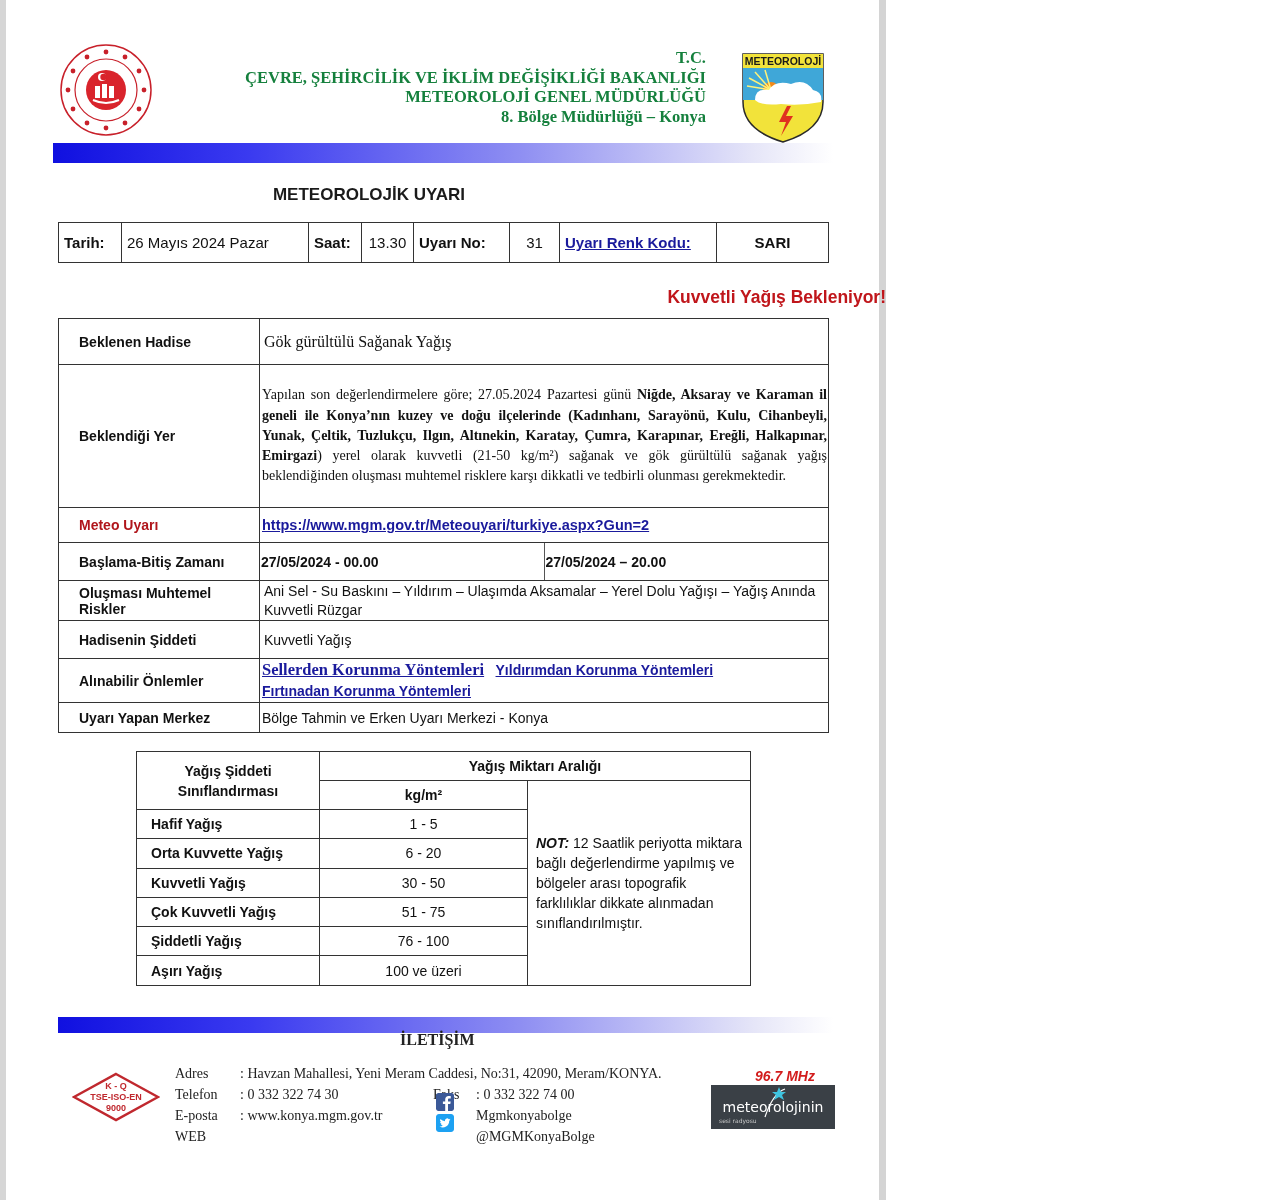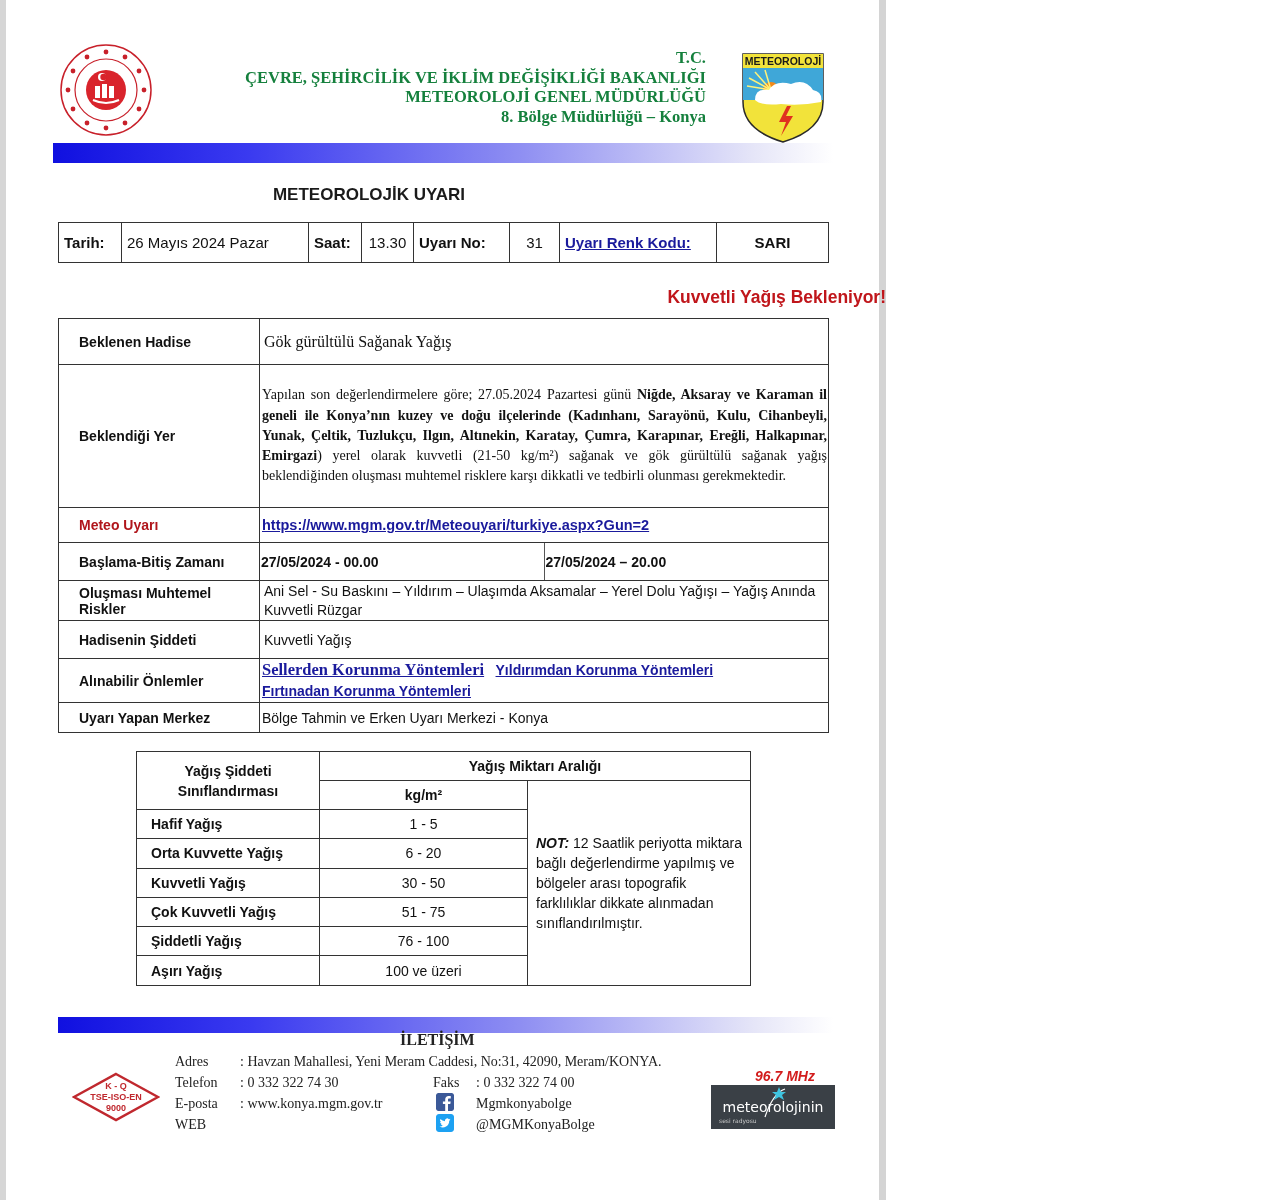--- a/index.html
+++ b/index.html
@@ -49,21 +49,21 @@
   .cls { position: absolute; left: 136px; top: 751px; width: 615px; }
   .cls td { border: 1px solid #333; font-size: 14px; height: 29.3px; }
   .cls td.name { font-weight: bold; padding-left: 14px; width: 183px; }
   .cls td.range { text-align: center; width: 208px; }
   .cls th { border: 1px solid #333; font-size: 14px; font-weight: bold; }
   .note { font-size: 14px; line-height: 20px; padding: 0 8px; vertical-align: middle; }
 
   
   .contact-title { position: absolute; left: 400px; top: 1031px; font-family: "Liberation Serif", serif;
                    font-weight: bold; font-size: 16px; color: #222; }
-  .contact { position: absolute; font-family: "Liberation Serif", serif; font-size: 14px; color: #222; line-height: 21px; }
+  .contact { position: absolute; font-family: "Liberation Serif", serif; font-size: 14px; color: #222; line-height: 21px; margin-top: 12px; }
   .tse { position: absolute; left: 72px; top: 1072px; width: 88px; height: 50px; }
   .radio { position: absolute; left: 711px; top: 1067px; width: 124px; height: 62px; }
   .social { position: absolute; width: 18px; height: 18px; border-radius: 2px; }
 </style>
 </head>
 <body>
 
 <div class="left-edge"></div>
 <div class="right-edge"></div>
 

